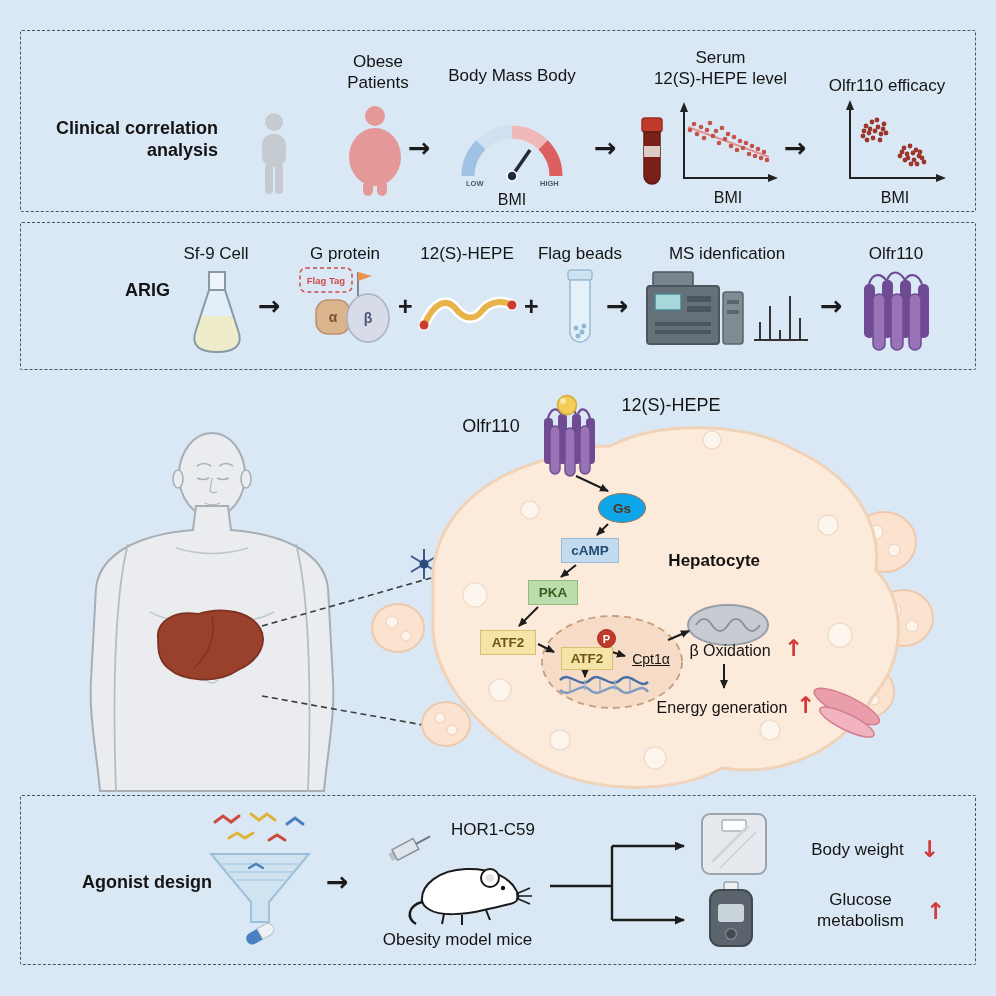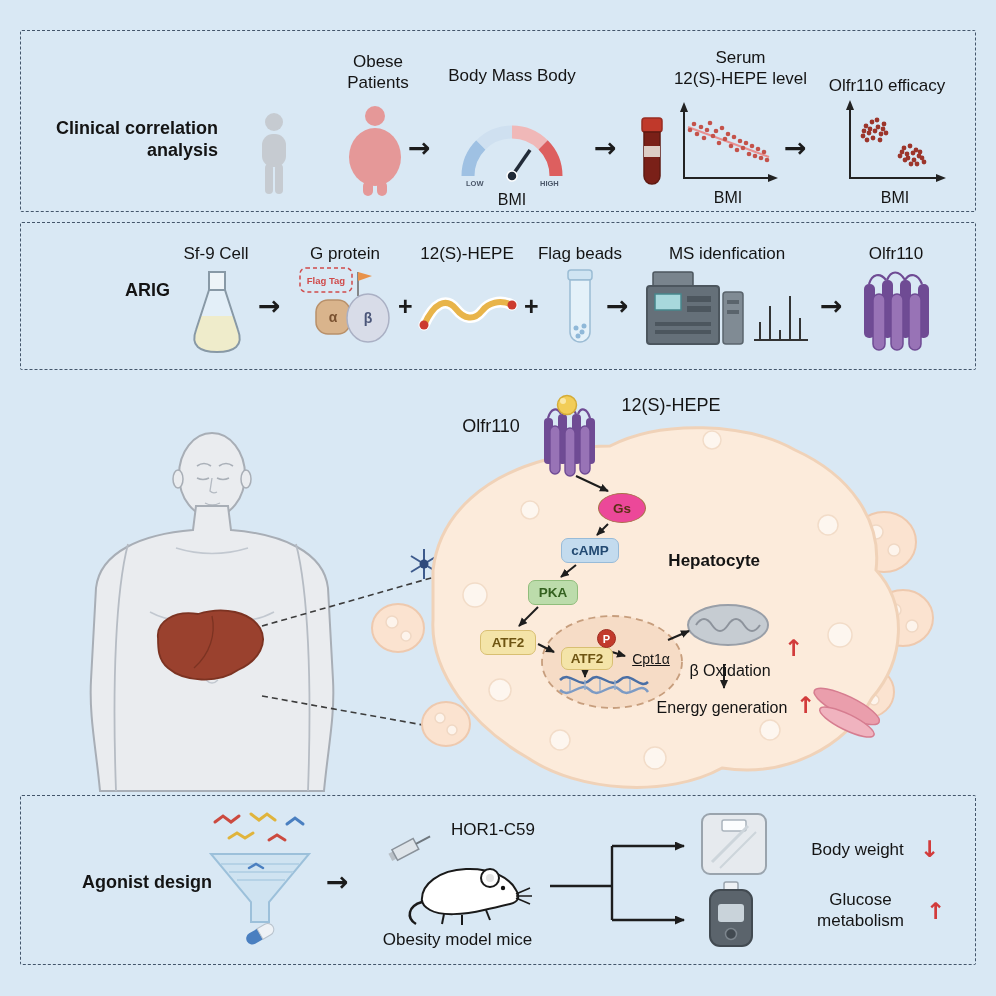--- a/index.html
+++ b/index.html
@@ -6,21 +6,21 @@
   html,body { width:996px; height:996px; }
   body { background:#d9e8f4; font-family:"Liberation Sans", sans-serif; position:relative; overflow:hidden; }
   #canvas { position:absolute; left:0; top:0; width:996px; height:996px; background:#d9e8f4; }
   .panel { position:absolute; border:1.6px dashed #44566b; border-radius:2px; }
   .t { position:absolute; color:#141414; text-align:center; white-space:pre-line; line-height:1.22; }
   .b { font-weight:bold;text-align:right; }
   .f14{font-size:14px;} .f16{font-size:16px;} .f17{font-size:17px;} .f18{font-size:18px;}
   .garrow { position:absolute; color:#1b1b1b; font-size:27px; font-weight:bold; font-family:"DejaVu Sans",sans-serif; line-height:1; }
   .plus { position:absolute; color:#1b1b1b; font-size:25px; font-weight:bold; line-height:1; }
   .redarr { position:absolute; color:#d23b3b; font-size:23px; font-weight:bold; font-family:"DejaVu Sans",sans-serif; line-height:1; }
-  .node { position:absolute; display:flex; align-items:center; justify-content:center; border-radius:7px; font-size:13.5px; font-weight:bold; }
+  .node { position:absolute; display:flex; align-items:center; justify-content:center; border-radius:0; font-size:13.5px; font-weight:bold; }
   svg.icon { position:absolute; overflow:visible; }
 </style>
 </head>
 <body>
 
 <div id="canvas">
 
   <div class="panel" style="left:20px;top:30px;width:956px;height:182px;"></div>
   <div class="t b f18" style="left:28px;top:118px;width:190px;">Clinical correlation
 analysis</div>
@@ -50,21 +50,21 @@
     <path d="M91.1,32.9 A44,44 0 0 1 104,64" fill="none" stroke="#dd5f5f" stroke-width="13"></path>
     <line x1="60" y1="64" x2="78" y2="38" stroke="#222b38" stroke-width="3.5"></line>
     <circle cx="60" cy="64" r="5" fill="#222b38" stroke="#fff" stroke-width="1.5"></circle>
     <text x="14" y="74" font-size="7.5" fill="#4a5668" font-weight="bold">LOW</text>
     <text x="88" y="74" font-size="7.5" fill="#4a5668" font-weight="bold">HIGH</text>
   </svg>
   <div class="t f16" style="left:482px;top:190px;width:60px;">BMI</div>
 
   <div class="garrow" style="left:594px;top:134px;">→</div>
 
-  <div class="t f17" style="left:668px;top:48px;width:145px;">Serum
+  <div class="t f17" style="left:648px;top:48px;width:145px;">Serum
 12(S)-HEPE level</div>
   <svg class="icon" style="left:640px;top:116px;" width="24" height="76">
     <rect x="2" y="2" width="20" height="14" rx="3" fill="#c0392b" stroke="#992d22" stroke-width="1.5"></rect>
     <path d="M4,16 H20 V60 A8,8 0 0 1 4,60 Z" fill="#7a2018" stroke="#5f1a12" stroke-width="1.5"></path>
     <rect x="4" y="30" width="16" height="11" fill="#e8e0d8" opacity="0.9"></rect>
   </svg>
   <svg class="icon" style="left:672px;top:100px;" width="105" height="92">
     <polygon points="8,12 12,2 16,12" fill="#222"></polygon>
     <polygon points="96,74 106,78 96,82" fill="#222"></polygon>
     <path d="M12,8 V78 H100" fill="none" stroke="#222" stroke-width="2"></path>
@@ -350,29 +350,29 @@
       <line x1="612" y1="272" x2="625" y2="276" marker-end="url(#ah)"></line>
       <line x1="668" y1="260" x2="689" y2="251" marker-end="url(#ah)"></line>
       <line x1="724" y1="284" x2="724" y2="308" marker-end="url(#ah)"></line>
     </g>
   </svg>
 
   <div class="t f18" style="left:448px;top:416px;width:86px;">Olfr110</div>
   <div class="t f18" style="left:612px;top:395px;width:118px;">12(S)-HEPE</div>
   <div class="t b f17" style="left:645px;top:551px;width:115px;">Hepatocyte</div>
 
-  <div class="node" style="left:598px;top:493px;width:48px;height:30px;border-radius:50%;background:#ec4899;border:1.5px solid #a9714a;color:#5a3014;">Gs</div>
+  <div class="node" style="left:598px;top:493px;width:48px;height:30px;border-radius:50%;background:#0ea5e9;border:1.5px solid #a9714a;color:#5a3014;">Gs</div>
   <div class="node" style="left:561px;top:538px;width:58px;height:25px;background:#c3dbee;border:1.5px solid #98bbd8;color:#234a72;">cAMP</div>
   <div class="node" style="left:528px;top:580px;width:50px;height:25px;background:#bcdcab;border:1.5px solid #90bd7c;color:#33611f;">PKA</div>
   <div class="node" style="left:480px;top:630px;width:56px;height:25px;background:#f4e4a8;border:1.5px solid #d8bf72;color:#6e5512;">ATF2</div>
   <div class="node" style="left:561px;top:647px;width:52px;height:23px;background:#f4e4a8;border:1.5px solid #d8bf72;color:#6e5512;">ATF2</div>
   <div class="node" style="left:597px;top:629px;width:19px;height:19px;border-radius:50%;background:#c23a2c;border:1.5px solid #9e2c20;color:#fff;font-size:11px;">P</div>
   <div class="t f14" style="left:624px;top:651px;width:54px;text-decoration:underline;">Cpt1α</div>
 
-  <div class="t f16" style="left:678px;top:661px;width:104px;">β Oxidation</div>
+  <div class="t f16" style="left:678px;top:641px;width:104px;">β Oxidation</div>
   <div class="redarr" style="left:784px;top:637px;">↑</div>
   <div class="t f16" style="left:648px;top:698px;width:148px;">Energy generation</div>
   <div class="redarr" style="left:796px;top:694px;">↑</div>
 
   <div class="panel" style="left:20px;top:795px;width:956px;height:170px;"></div>
   <div class="t b f18" style="left:52px;top:872px;width:160px;">Agonist design</div>
 
   <svg class="icon" style="left:205px;top:806px;" width="110" height="140">
     <g fill="none" stroke-linecap="round" stroke-width="3">
       <path d="M10,16 l8,-6 l8,6 l8,-6" stroke="#cc4a3f"></path>

